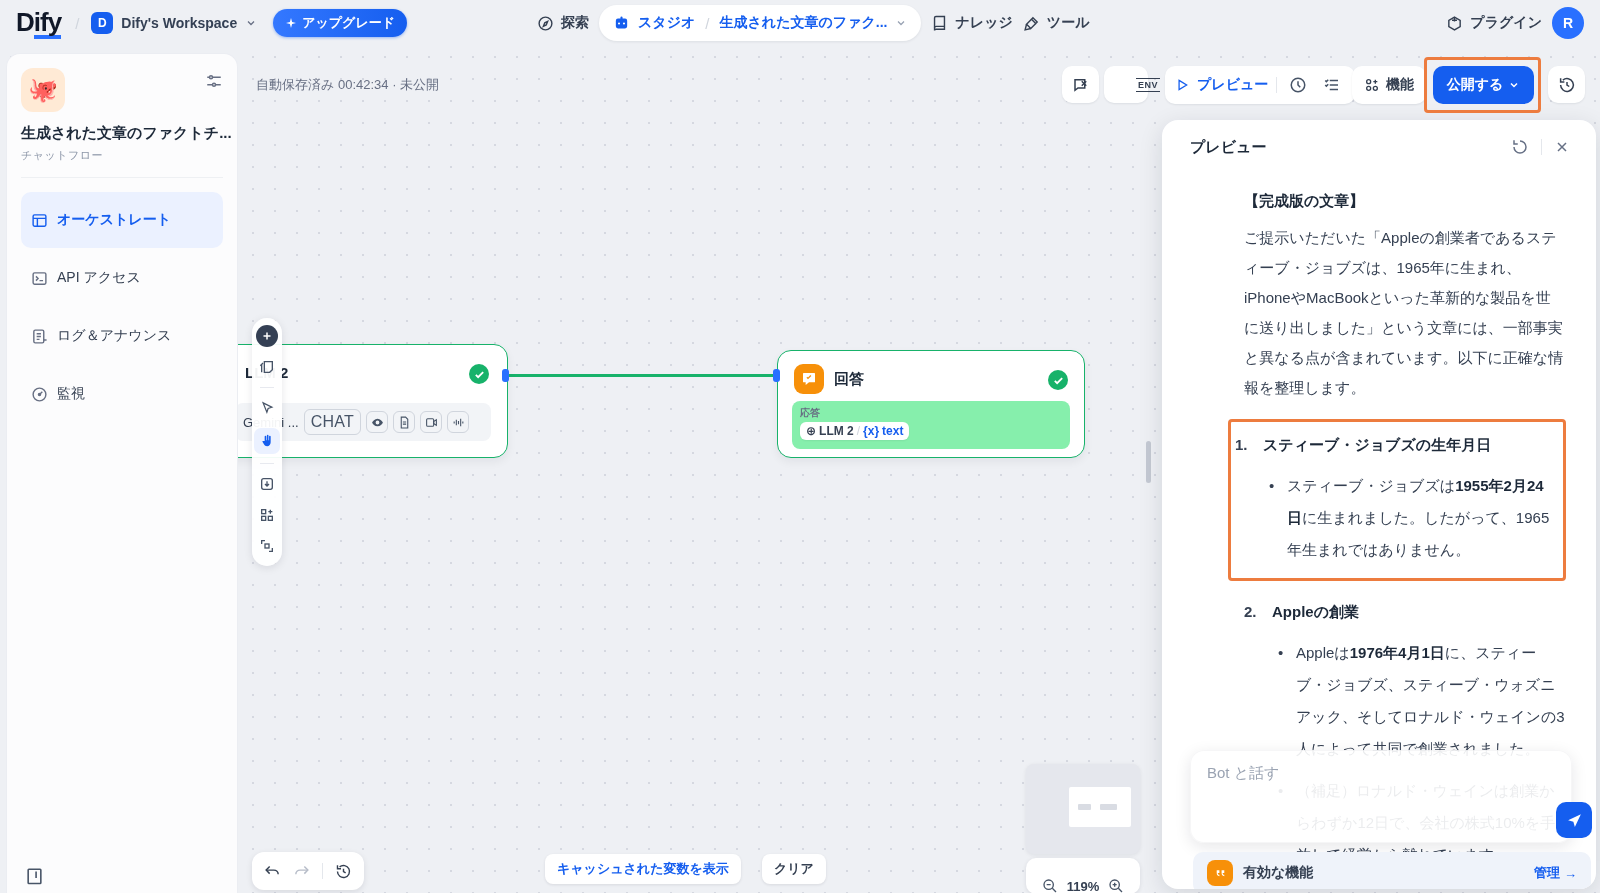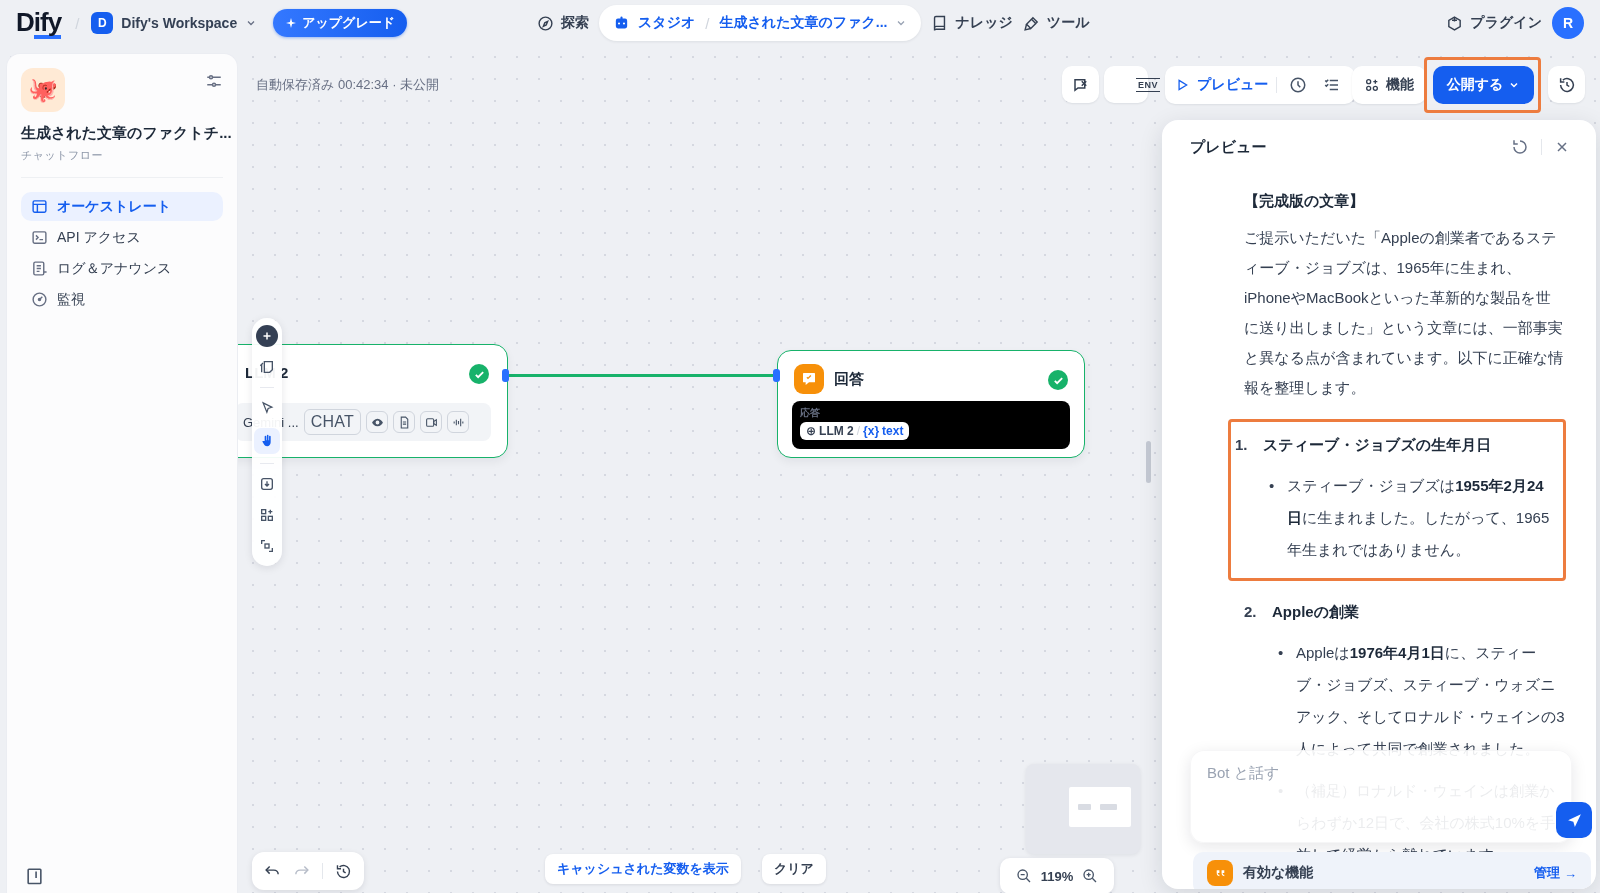--- a/index.html
+++ b/index.html
@@ -69,56 +69,56 @@
     display:flex; align-items:center; justify-content:center; }
   .model-row { position:absolute; background:#f2f4f7; border-radius:8px; display:flex; align-items:center;
     gap:5px; padding:0 8px; }
   .model-name { font-size:13px; font-weight:500; color:#354052; white-space:nowrap; }
   .chip { border:1px solid #d0d5dd; border-radius:6px; background:#fff0; color:#475467;
     display:flex; align-items:center; justify-content:center; }
   .chip-txt { font-size:16px; font-weight:400; padding:3px 6px; letter-spacing:.3px; }
   .chip-ic { width:22px; height:22px; }
   .ans-icon { position:absolute; width:30px; height:30px; border-radius:9px; background:#f79009;
     display:flex; align-items:center; justify-content:center; }
-  .ans-box { position:absolute; background:#000000; border-radius:8px; padding:5px 8px; }
+  .ans-box { position:absolute; background:#86efac; border-radius:8px; padding:5px 8px; }
   .ans-label { font-size:10px; font-weight:600; color:#676f83; }
   .var-pill { display:inline-flex; align-items:center; gap:3px; background:#fff; border-radius:6px;
     padding:2px 6px; margin-top:2px; box-shadow:0 1px 2px rgba(16,24,40,.06); }
   .var-src { font-size:12px; font-weight:600; color:#354052; }
   .var-sep { font-size:12px; color:#d0d5dd; }
   .var-x { font-size:12px; font-weight:700; color:#155eef; }
   .edge { position:absolute; height:2.5px; background:#17b26a; z-index:14; }
   .port { position:absolute; width:7px; height:13px; border-radius:3px; background:#2970ff; z-index:16; }
 
   
   .undo-pill { position:absolute; left:252px; top:806px; height:38px; background:#fff; border-radius:12px;
     box-shadow:0 2px 6px rgba(16,24,40,.1); display:flex; align-items:center; gap:12px; padding:0 12px; }
   .pill-btn { position:absolute; height:30px; background:#fff; border-radius:8px;
     box-shadow:0 1px 3px rgba(16,24,40,.1); display:flex; align-items:center; padding:0 12px;
     font-size:13px; font-weight:600; cursor:pointer; }
   .minimap { position:absolute; left:1026px; top:718px; width:114px; height:90px; background:#e5e7ed;
     border-radius:8px; box-shadow:0 1px 4px rgba(16,24,40,.08); }
   .mini-inner { position:absolute; right:9px; top:23px; width:62px; height:40px; background:#fff; border-radius:2px; }
   .mini-dash { position:absolute; height:6px; background:#d9dce3; border-radius:1px; }
-  .zoom-pill { position:absolute; left:1000px; top:812px; width:114px; height:36px; background:#fff;
-    border-radius:10px; box-shadow:0 1px 4px rgba(16,24,40,.1); display:flex; align-items:center;
+  .zoom-pill { position:absolute; left:1026px; top:812px; width:114px; height:36px; background:#fff;
+    border-radius:10px; box-shadow:0 1px 4px rgba(16,24,40,.1); display:flex; align-items:flex-end;
     justify-content:center; gap:9px; }
   .zoom-lvl { font-size:13px; font-weight:600; color:#354052; }
   .scroll-thumb { position:absolute; left:1146px; top:441px; width:5px; height:42px; background:#c4c9d3; border-radius:3px; z-index:35; }
 
   
   .sidebar { position:absolute; left:6px; top:53px; bottom:0; width:232px; background:#fcfcfd;
     border:1px solid #ebedf2; border-bottom:none; border-radius:14px 14px 0 0; z-index:30; padding:14px; }
   .app-icon { width:44px; height:44px; border-radius:12px; background:#ffead5;
     display:flex; align-items:center; justify-content:center; font-size:24px; }
   .sb-top { display:flex; justify-content:space-between; align-items:flex-start; }
   .sb-name { margin-top:12px; font-size:15px; font-weight:600; color:#1d2939; white-space:nowrap; }
   .sb-type { margin-top:5px; font-size:11px; color:#8a94a6; letter-spacing:.5px; }
   .sb-div { height:1px; background:#eef0f3; margin:14px 0; }
-  .sb-item { display:flex; align-items:center; gap:9px; height:29px; border-radius:10px;
+  .sb-item { display:flex; align-items:center; gap:9px; height:56px; border-radius:10px;
     padding:0 10px; font-size:14px; color:#354052; cursor:pointer; margin-bottom:2px; }
   .sb-item.active { background:#ebf1ff; color:#155eef; font-weight:700; }
   .sb-bottom { position:absolute; left:18px; bottom:8px; color:#475467; }
 
   
   .panel { position:absolute; left:1162px; top:120px; width:434px; height:769px; background:#fff;
     border-radius:16px; box-shadow:0 6px 24px rgba(16,24,40,.12); z-index:40; overflow:hidden; }
   .panel-head { height:54px; display:flex; align-items:center; padding:0 22px 0 28px; }
   .panel-title { font-size:15px; font-weight:700; color:#1d2939; flex:1; }
   .ph-ic { color:#667085; cursor:pointer; padding:4px; }

